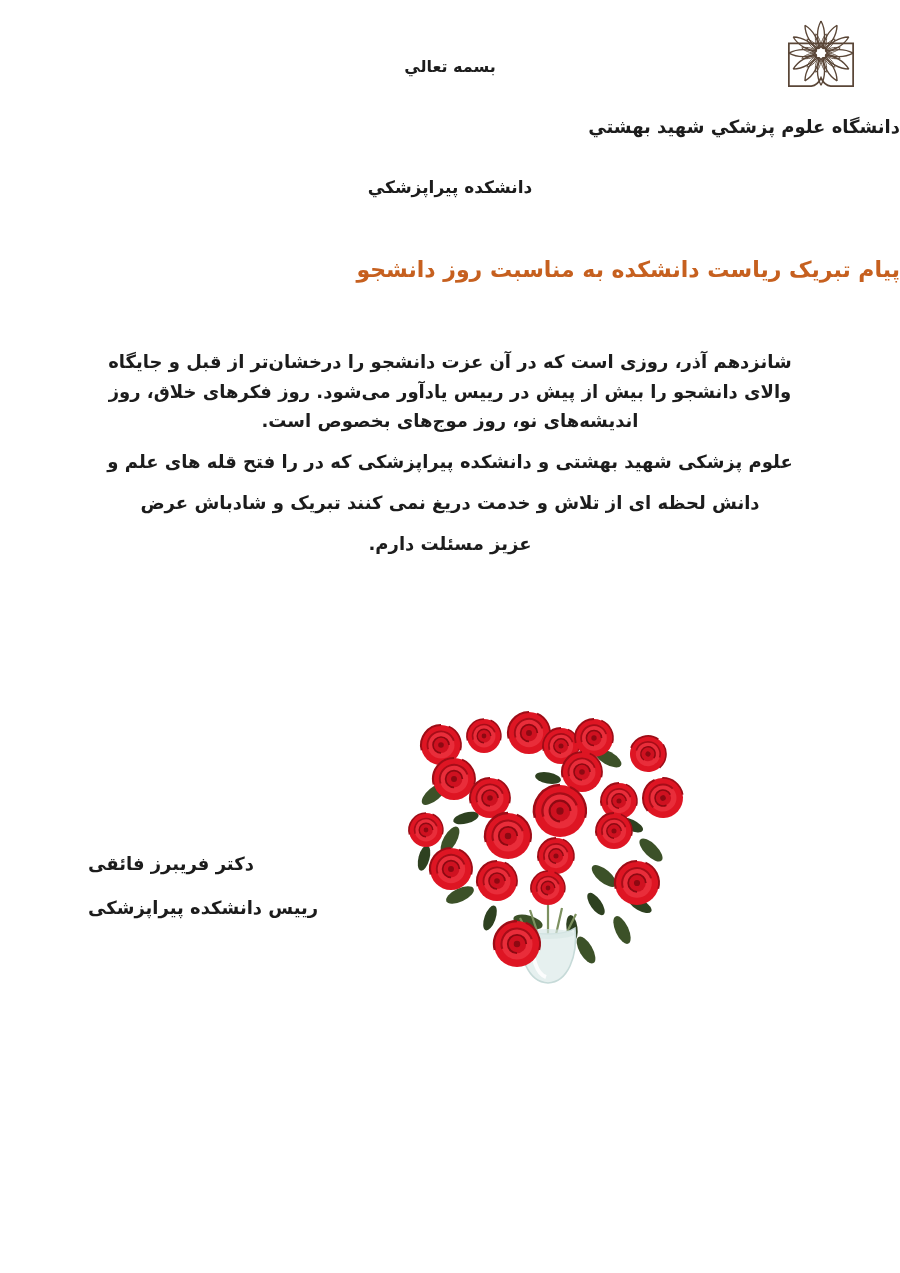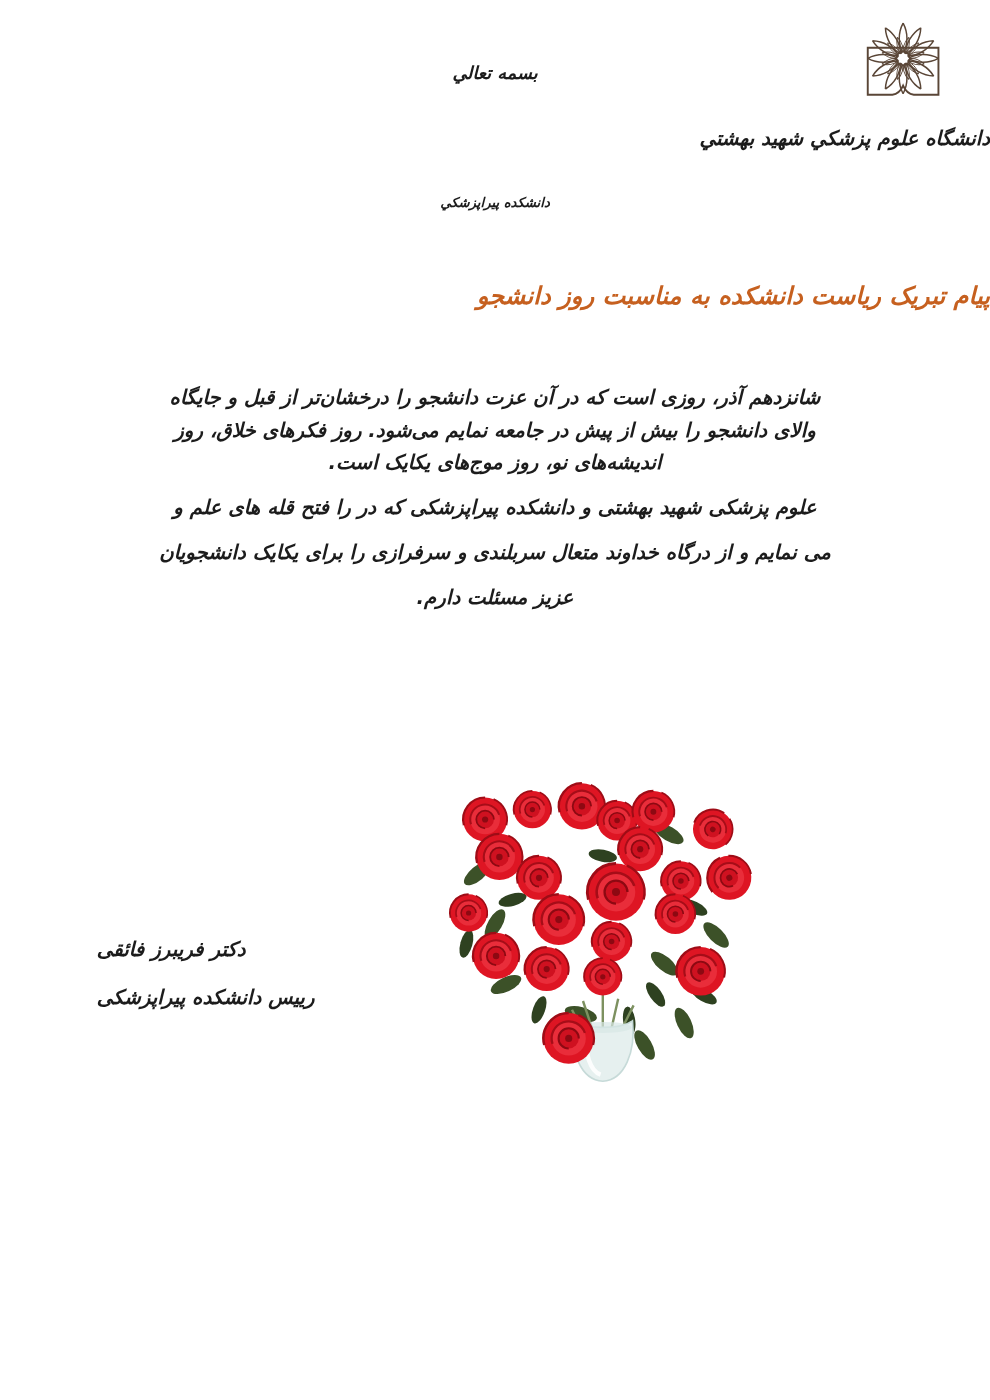--- a/index.html
+++ b/index.html
@@ -10,28 +10,27 @@
   *{margin:0;padding:0;box-sizing:border-box;}
   html,body{background:#ffffff;}
   body{font-family:"DejaVu Sans", sans-serif;}
   .page{
     position:relative;
     width:900px;
     height:1273px;
     background:#ffffff;
     margin:0 auto;
     overflow:hidden;
-    font-style:italic;
   }
   .fa{direction:rtl;unicode-bidi:embed;color:var(--text-color);font-weight:700;}
   .centerline{position:absolute;left:0;width:900px;text-align:center;}
 
   .bismillah{top:57px;font-size:16px;}
   .university{top:116px;font-size:18px;text-align:right;}
-  .faculty{top:177px;font-size:12px;}
+  .faculty{top:177px;font-size:17px;}
 
   .title{
     position:absolute;left:0;top:257px;width:900px;
     font-size:22px;font-weight:700;
     color:var(--title-color);direction:rtl;
   }
 
   .para{position:absolute;text-align:center;font-size:18px;}
   .para1{left:105px;top:347px;width:690px;line-height:29.5px;text-align:center;}
   .para2{left:70px;top:441px;width:760px;line-height:41px;}
@@ -97,27 +96,27 @@
   </div>
 
   <div class="centerline fa bismillah" lang="fa">بسمه تعالي</div>
   <div class="centerline fa university" lang="fa">دانشگاه علوم پزشكي شهيد بهشتي</div>
   <div class="centerline fa faculty" lang="fa">دانشكده پيراپزشكي</div>
 
   <h1 class="title" lang="fa">پیام تبریک ریاست دانشکده به مناسبت روز دانشجو</h1>
 
   <div class="para para1 fa" lang="fa">
     <div>شانزدهم آذر، روزی است که در آن عزت دانشجو را درخشان‌تر از قبل و جایگاه</div>
-    <div>والای دانشجو را بیش از پیش در جامعه نمایم می‌شود. روز فکرهای خلاق، روز</div>
-    <div>اندیشه‌های نو، روز موج‌های یکایک است.</div>
+    <div>والای دانشجو را بیش از پیش در رییس یادآور می‌شود. روز فکرهای خلاق، روز</div>
+    <div>اندیشه‌های نو، روز موج‌های بخصوص است.</div>
   </div>
 
   <div class="para para2 fa" lang="fa">
     <div>علوم پزشکی شهید بهشتی و دانشکده پیراپزشکی که در را فتح قله های علم و</div>
-    <div>می نمایم و از درگاه خداوند متعال سربلندی و سرفرازی را برای یکایک دانشجویان</div>
+    <div>دانش لحظه ای از تلاش و خدمت دریغ نمی کنند تبریک و شادباش عرض</div>
     <div>عزیز مسئلت دارم.</div>
   </div>
 
   <div class="signature fa" lang="fa">
     <div>دکتر فریبرز فائقی</div>
     <div>رییس دانشکده پیراپزشکی</div>
   </div>
 
   <div class="bouquet">
     <svg width="298" height="292" viewBox="0 0 298 292">

